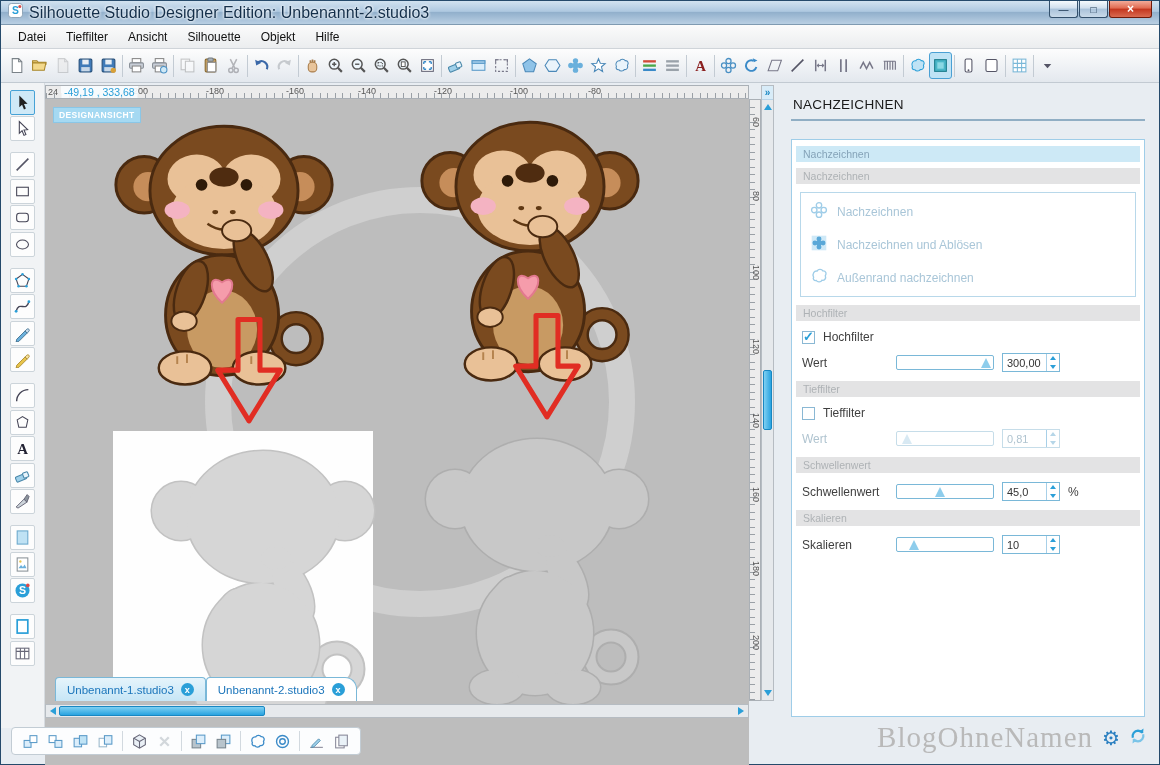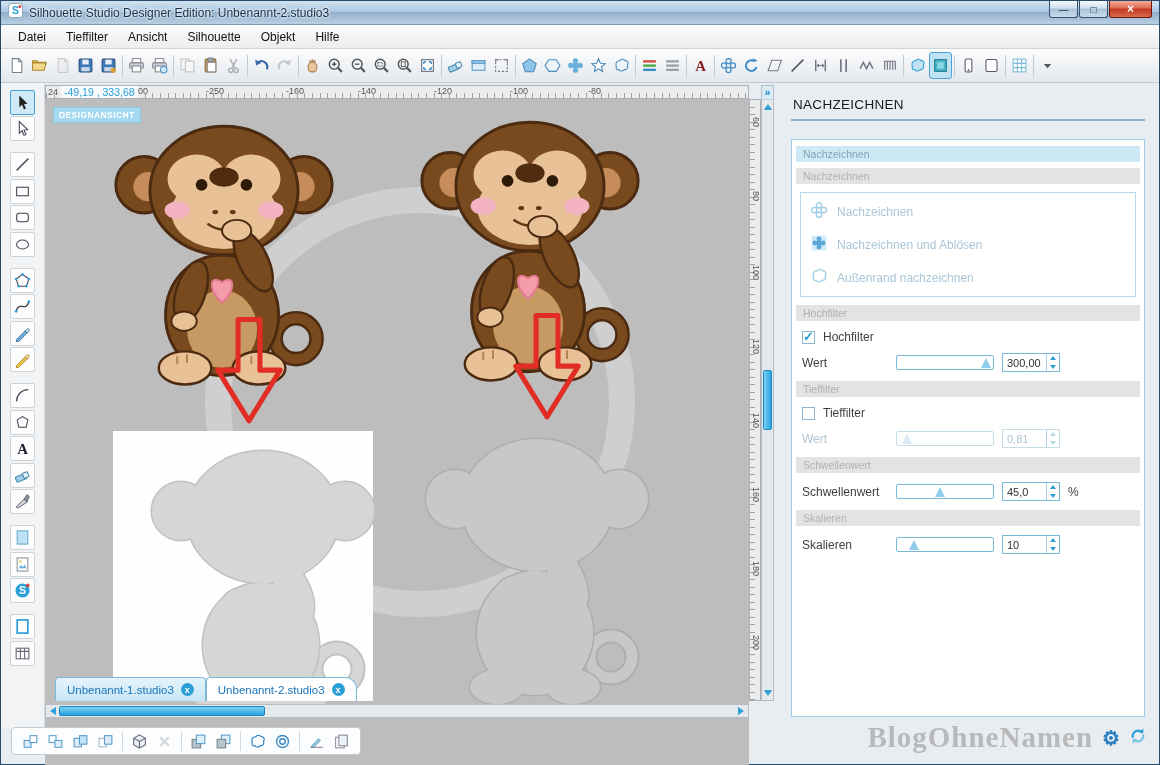--- a/index.html
+++ b/index.html
@@ -1,21 +1,21 @@
 <!DOCTYPE html>
 <html><head>
 <meta charset="utf-8">
 <style>
   * { box-sizing: border-box; margin: 0; padding: 0; }
   html,body { width:1160px; height:765px; overflow:hidden; font-family:"Liberation Sans",sans-serif; }
   .window { position:absolute; inset:0; background:#e8edf2; border:1px solid #254a6b; }
 
   
   .titlebar { position:relative; height:24px; background:linear-gradient(#d2e2f0 0%,#aec8e0 45%,#92b0cc 50%,#b9cfe3 100%); border-bottom:1px solid #7f9ab1; display:flex; align-items:center; padding:0 7px; gap:6px; }
-  .title { font-size:12px; color:#142f4a; text-shadow:0 0 3px #fff, 0 0 3px #fff; white-space:nowrap; }
+  .title { font-size:16px; color:#142f4a; text-shadow:0 0 3px #fff, 0 0 3px #fff; white-space:nowrap; }
   .win-btns { position:absolute; top:0; right:7px; display:flex; }
   .wbtn { width:29px; height:17px; margin-left:1px; border:1px solid #33506c; border-top:none; border-radius:0 0 3px 3px; display:flex; align-items:center; justify-content:center; font-size:10px; color:#16314c; background:linear-gradient(#f5fafd,#cfdeed 45%,#a9c2da 50%,#c9dae9); }
   .wbtn.close { width:43px; color:#fff; font-weight:bold; font-size:12px; background:linear-gradient(#f2ab99,#e06a50 45%,#c3361e 50%,#d96a50); border-color:#6e1a0a; }
 
   
   .menubar { height:24px; background:linear-gradient(#fbfbfb,#ebedef); border-bottom:1px solid #cfd4d9; display:flex; align-items:center; padding:0 8px; gap:2px; }
   .menu-item { font-size:12px; color:#111; padding:3px 9px; border-radius:2px; }
 
   
   .toolbar { height:34px; background:linear-gradient(#fdfdfd,#e3e8ee); border-bottom:1px solid #c2cad2; display:flex; align-items:center; padding:0 4px; }
@@ -99,21 +99,21 @@
   .spin.pale .val { color:#b0c4d0; }
   .spin.pale .sa.up::after { border-bottom-color:#b6d6e8; }
   .spin.pale .sa.dn::after { border-top-color:#b6d6e8; }
   .unit { font-size:12px; color:#3f3f3f; }
 
   
   .bottom-bar { position:absolute; left:10px; top:726px; height:28px; display:flex; align-items:center; background:#fcfdfe; border:1px solid #c2ccd4; border-radius:4px; padding:1px 6px; }
   .bb-icon { width:25px; height:24px; display:flex; align-items:center; justify-content:center; }
   .bb-icon.disabled { opacity:.5; }
   .bb-sep { width:1px; height:20px; background:#d2d9df; margin:0 4px; }
-  .footer-right { position:absolute; right:12px; top:722px; display:flex; align-items:center; gap:9px;font-weight:bold; }
+  .footer-right { position:absolute; right:12px; top:722px; display:flex; align-items:center; gap:9px; }
   .watermark { font-family:"Liberation Serif",serif; font-size:29px; color:#b9b9b9; letter-spacing:1px; line-height:1; }
   .gear { font-size:20px; color:#2a7fc0; line-height:1; }
 </style>
 </head>
 <body>
 
 <svg width="0" height="0" style="position:absolute" xmlns="http://www.w3.org/2000/svg">
   <defs>
     <g id="monkey-color">
       <circle cx="194" cy="244" r="21" fill="none" stroke="#4a2a10" stroke-width="15"></circle>
@@ -613,21 +613,21 @@
           </svg>
         </span>
       </div>
 
     <div class="canvas-wrap">
       <div class="ruler-top">
         <span class="corner-label">24</span>
         <span class="coords">-49,19 , 333,68</span>
         <div id="hlabels">
             <span class="hlab" style="left: 84px;">-200</span>
-            <span class="hlab" style="left: 160px;">-250</span>
+            <span class="hlab" style="left: 160px;">-180</span>
             <span class="hlab" style="left: 240px;">-160</span>
             <span class="hlab" style="left: 312px;">-140</span>
             <span class="hlab" style="left: 388px;">-120</span>
             <span class="hlab" style="left: 464px;">-100</span>
             <span class="hlab" style="left: 542px;">-80</span>
           </div>
         <div class="ticks"></div>
       </div>
 
       <div class="canvas">

